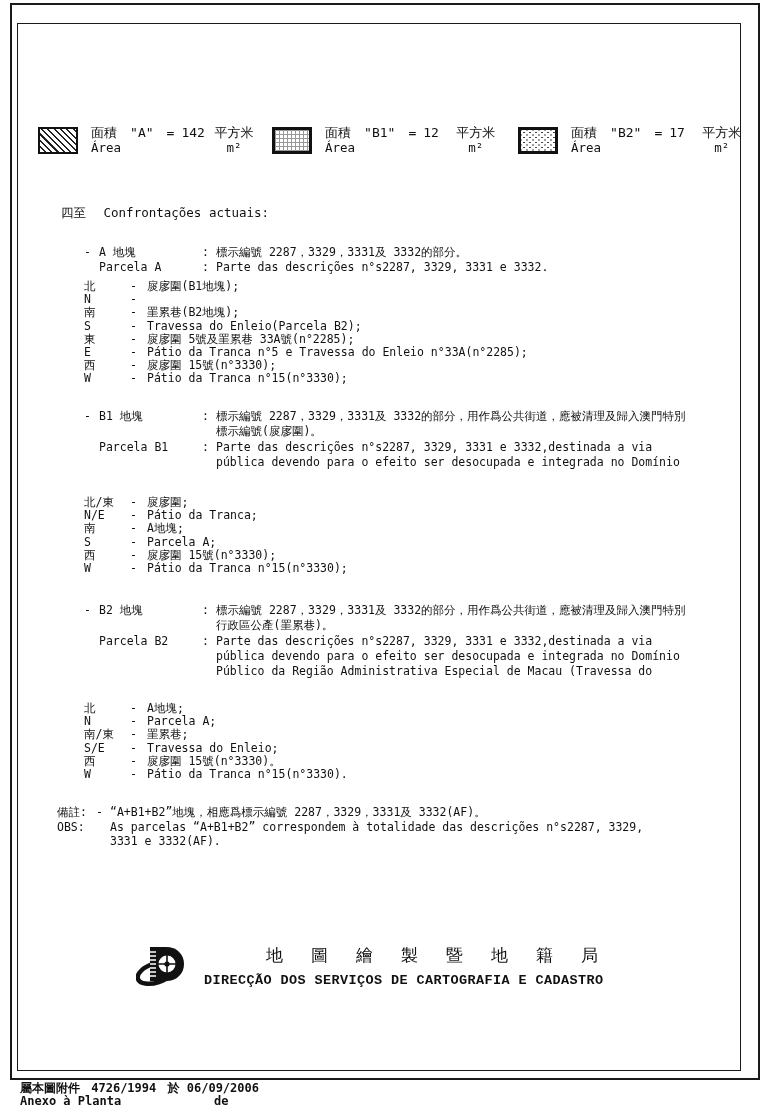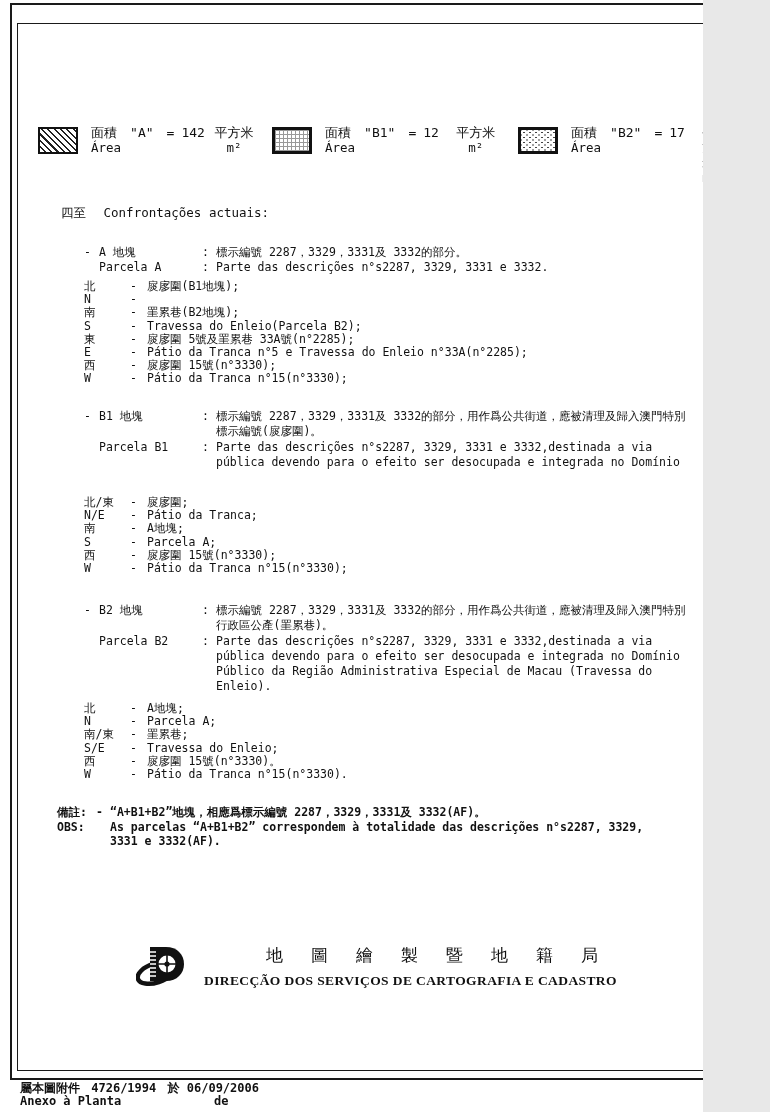--- a/index.html
+++ b/index.html
@@ -1,17 +1,17 @@
 <!DOCTYPE html>
 <html><head>
 <meta charset="utf-8">
 <style>
   html,body{margin:0;padding:0;background:#e8e8e8;}
   .page{
-    position:relative;width:703px;height:1112px;background:#ffffff;
+    position:relative;width:770px;height:1112px;background:#ffffff;
     font-family:"DejaVu Sans Mono","Liberation Mono",monospace;
     color:#111;overflow:hidden;
   }
   .border-outer{position:absolute;left:10px;top:3px;width:746px;height:1073px;border:2px solid #1a1a1a;}
   .border-inner{position:absolute;left:17px;top:23px;width:722px;height:1046px;border:1.5px solid #1a1a1a;}
 
   
   .legend-item{position:absolute;top:125px;display:flex;align-items:flex-start;}
   .swatch{width:40px;height:27px;border:2px solid #111;box-sizing:border-box;flex:0 0 auto;margin-top:2px;}
   .pat-hatch{background-image:repeating-linear-gradient(45deg,#fff 0 3px,#222 3px 4.5px);}
@@ -37,30 +37,30 @@
   .heading .zh{margin-right:10px;}
 
   .prow{display:grid;grid-template-columns:15px 103px 14px 1fr;font-size:11.5px;line-height:15.3px;}
   .prow .ptxt{white-space:nowrap;}
   .parcel{left:84px;width:650px;}
   .bounds{left:84px;}
   .brow{display:grid;grid-template-columns:46px 17px 1fr;font-size:11.5px;line-height:13.2px;}
   .brow span{white-space:nowrap;}
 
   .obs{left:57px;width:660px;}
-  .orow{display:grid;grid-template-columns:39px 1fr;font-size:11.5px;line-height:14.6px;font-weight:bold;}
+  .orow{display:grid;grid-template-columns:39px 1fr;font-size:11.5px;line-height:14.6px;}
   .orow .with-dash{display:grid;grid-template-columns:14px 1fr;}
   .orow span,.orow div{white-space:nowrap;}
 
   
   .footer{left:136px;top:944px;display:flex;align-items:flex-start;}
   .logo{flex:0 0 auto;}
   .footer-titles{margin-left:14px;}
   .org-zh{font-family:"DejaVu Serif","Liberation Serif",serif;font-size:17px;letter-spacing:28px;margin-left:62px;white-space:nowrap;}
-  .org-pt{font-family:Liberation Serif, serif;font-weight:bold;font-size:13.5px;letter-spacing:0.4px;margin-top:6px;white-space:nowrap;}
+  .org-pt{font-family:Liberation Mono, monospace;font-weight:bold;font-size:13.5px;letter-spacing:0.4px;margin-top:6px;white-space:nowrap;}
 
   
   .bottom1{left:20px;top:1080px;font-size:12px;font-weight:bold;white-space:nowrap;}
   .bottom1 .sep{margin:16px 4px;}
   .bottom2{left:20px;top:1094px;font-size:12px;font-weight:bold;white-space:nowrap;}
   .bottom-de{left:214px;top:1094px;font-size:12px;font-weight:bold;}
 </style>
 </head>
 <body>
 
@@ -269,21 +269,20 @@
     <div class="prow">
       <span></span>
         <span></span>
         <span></span>
       <span class="ptxt">Público da Região Administrativa Especial de Macau (Travessa do</span>
     </div>
     <div class="prow">
       <span></span>
         <span></span>
         <span></span>
-      <span class="ptxt">Enleio).</span>
     </div>
   </div>
 
   <div class="abs bounds" style="top:702px;">
     <div class="brow">
         <span>北</span>
         <span>-</span>
         <span>A地塊;</span>
       </div>
     <div class="brow">

